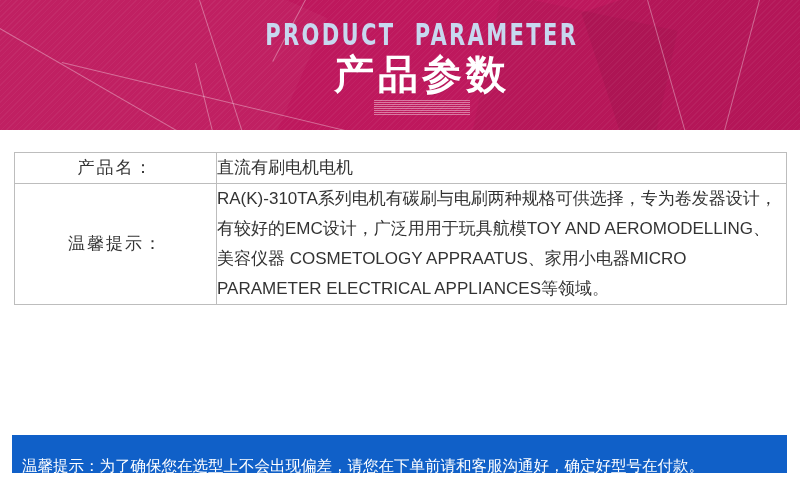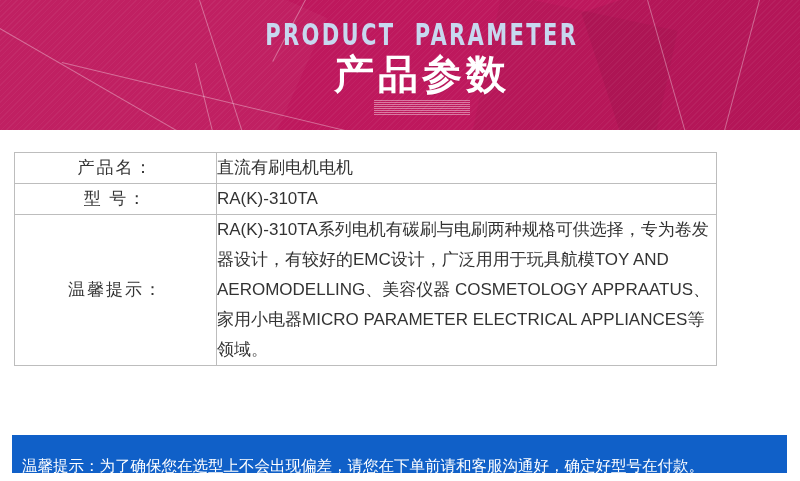--- a/index.html
+++ b/index.html
@@ -117,21 +117,21 @@
       rgba(255,255,255,0) 1px,
       rgba(255,255,255,0) 2px
     );
   }
 
   
   .spec-table {
     position: absolute;
     left: 14px;
     top: 152px;
-    width: 703px;
+    width: 773px;
     border-collapse: collapse;
     table-layout: fixed;
   }
   .spec-table td {
     border: 1px solid #bdbdbd;
     color: #333333;
     font-size: 17px;
     line-height: 30px;
     padding: 0;
   }
@@ -196,24 +196,20 @@
       <div class="title-deco"></div>
     </div>
   </div>
 
   <table class="spec-table">
     <tbody>
       <tr class="row-short">
         <td class="cell-label">产品名：</td>
         <td class="cell-value">直流有刷电机电机</td>
       </tr>
-      <tr class="row-short">
-        <td class="cell-label">型 号：</td>
-        <td class="cell-value">RA(K)-310TA</td>
-      </tr>
       <tr>
         <td class="cell-label">温馨提示：</td>
         <td class="cell-value cell-value-long">RA(K)-310TA系列电机有碳刷与电刷两种规格可供选择，专为卷发器设计，有较好的EMC设计，广泛用用于玩具航模TOY AND AEROMODELLING、美容仪器 COSMETOLOGY APPRAATUS、家用小电器MICRO PARAMETER ELECTRICAL APPLIANCES等领域。</td>
       </tr>
     </tbody>
   </table>
 
   <div class="notice">温馨提示：为了确保您在选型上不会出现偏差，请您在下单前请和客服沟通好，确定好型号在付款。</div>
 
 </div>

